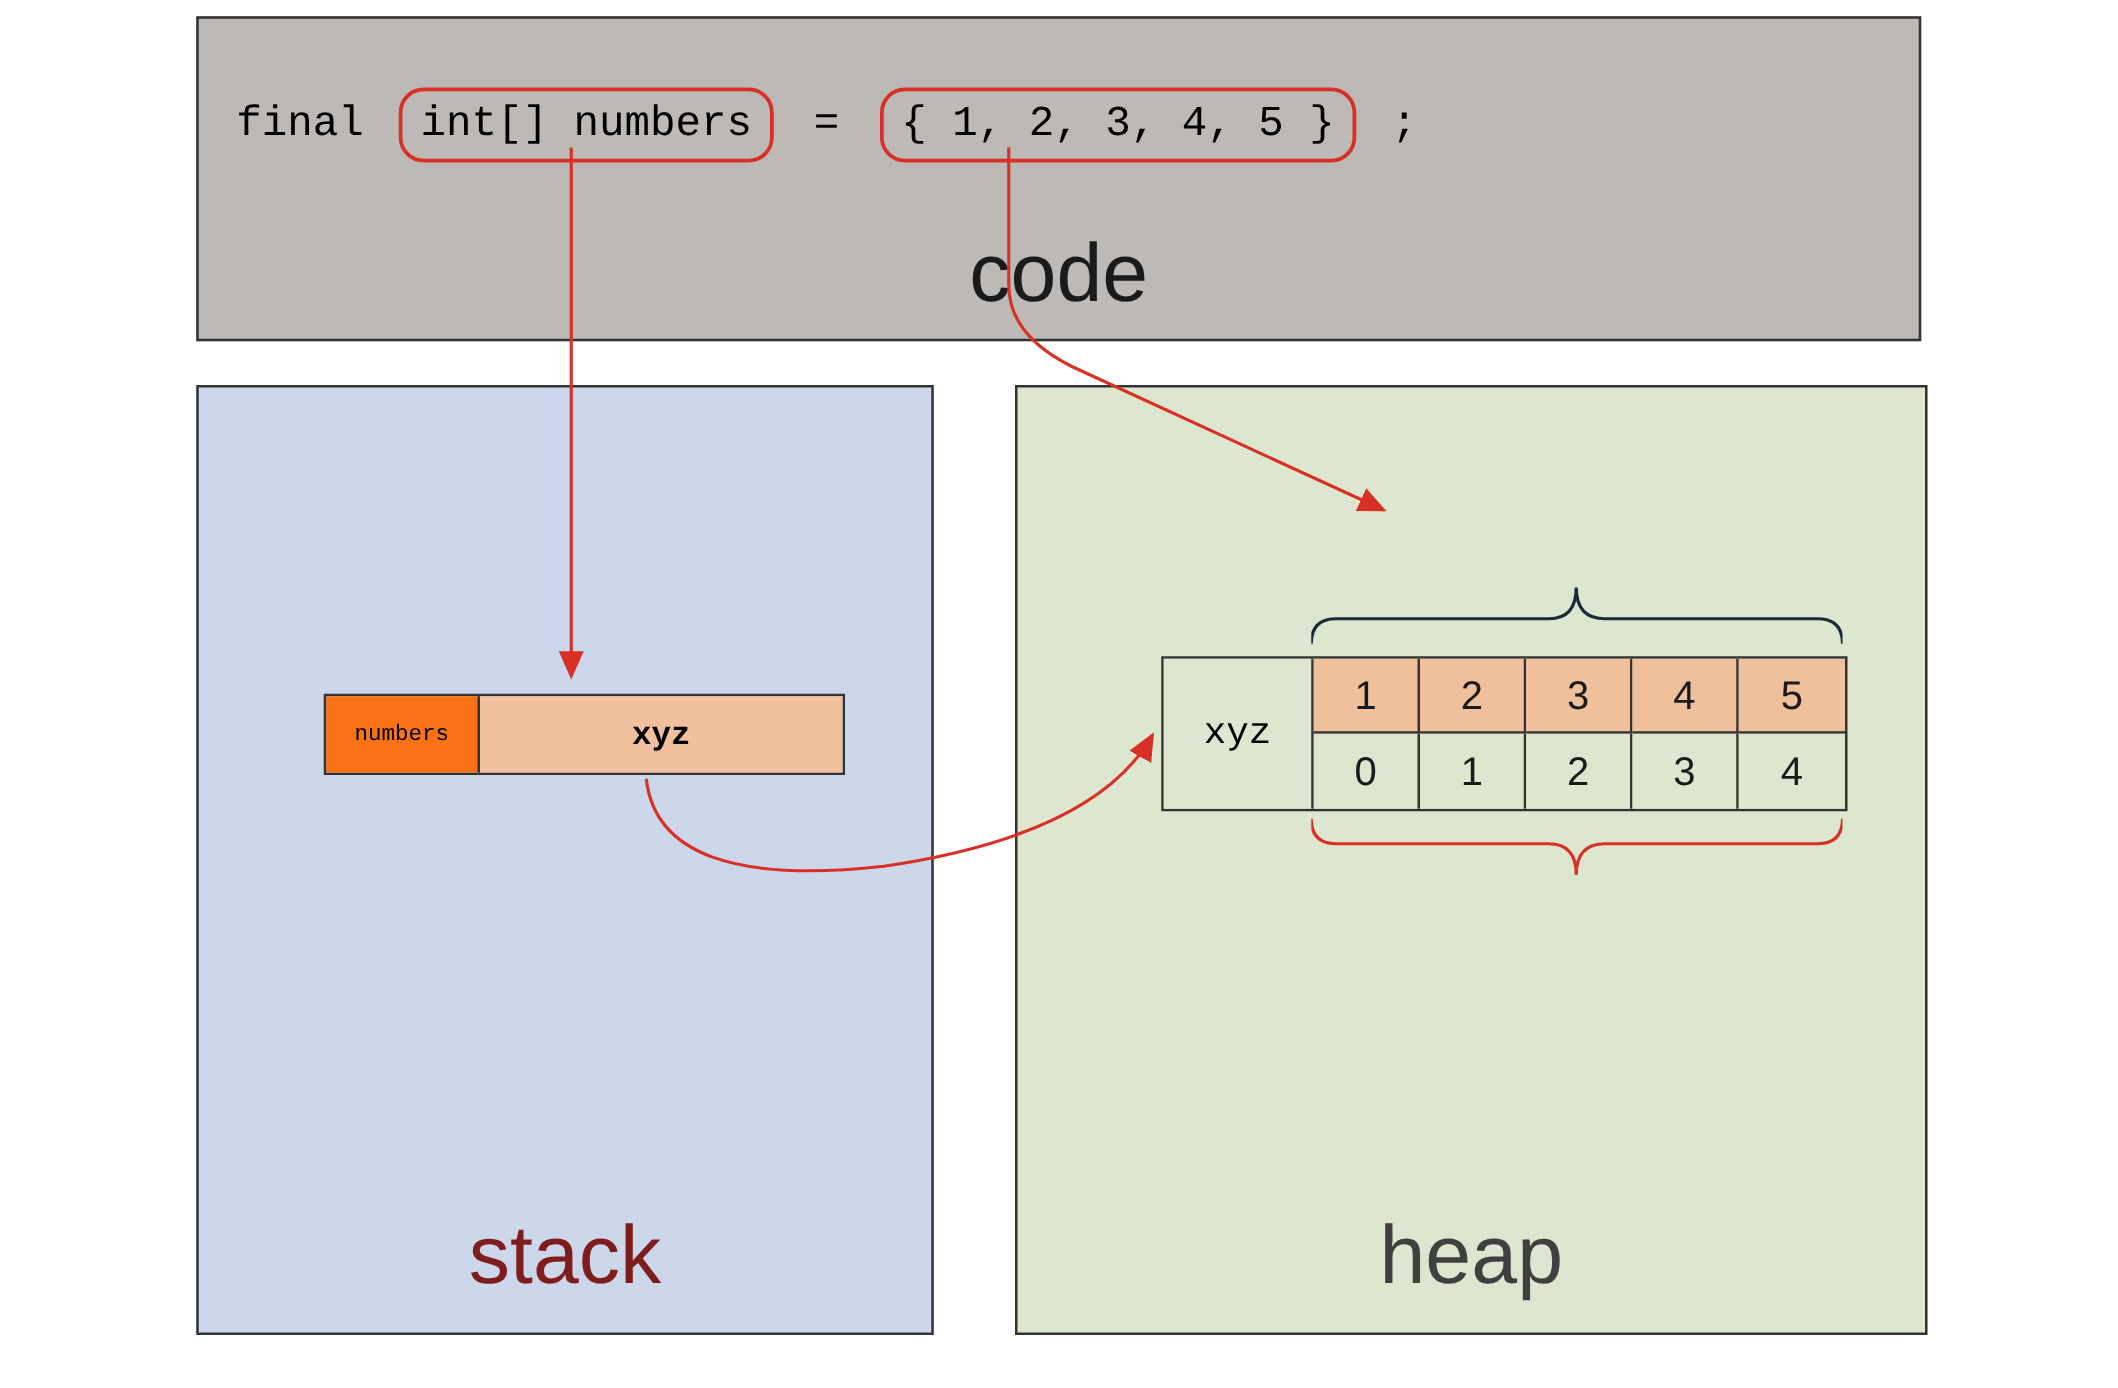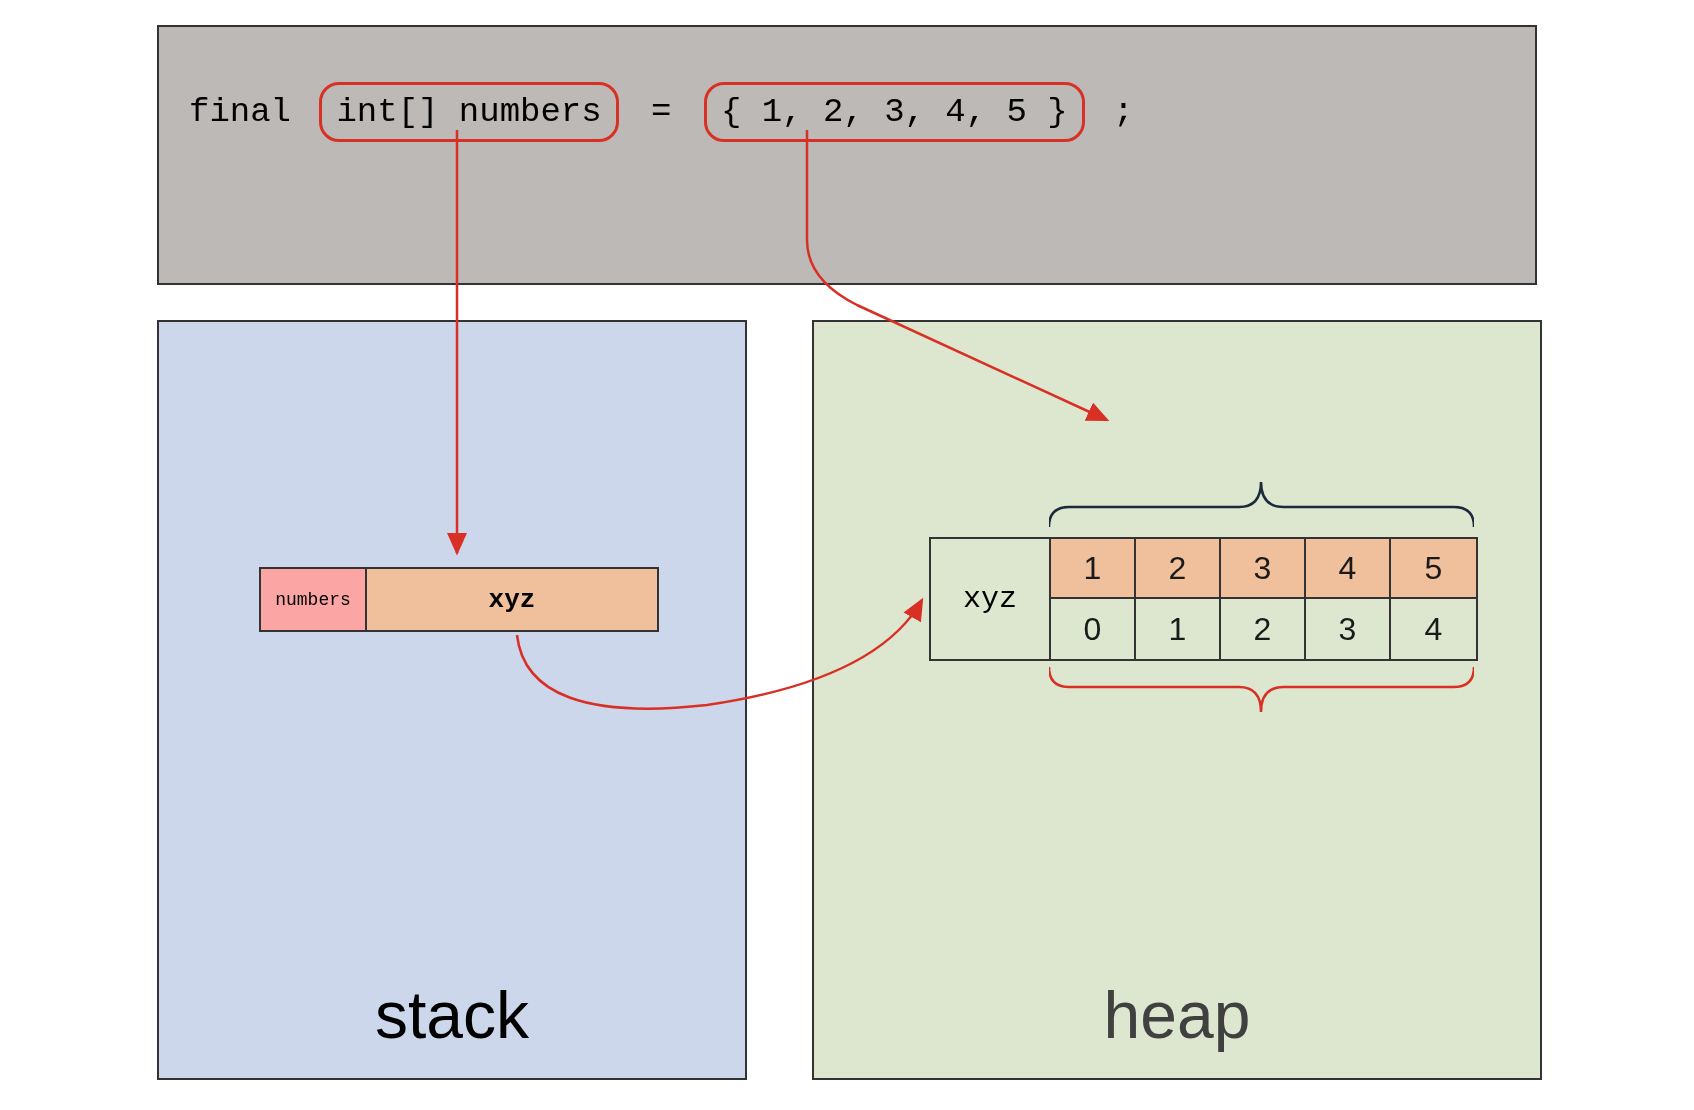--- a/index.html
+++ b/index.html
@@ -11,21 +11,21 @@
       font-family: 'Segoe UI', Arial, sans-serif;
       background: #fff;
       width: 1694px;
       height: 1110px;
       position: relative;
     }
     .container {
       position: relative;
       width: 1380px;
       height: 1060px;
-      margin: 25px auto;
+      margin: 13px auto;
       padding-left: 44px;
     }
     .code-panel {
       position: absolute;
       top: 0;
       left: 0;
       width: 1380px;
       height: 260px;
       background: #bcb9b6;
       border: 2px solid #333;
@@ -80,35 +80,35 @@
       height: 760px;
       background: #cdd7eb;
       border: 2px solid #333;
     }
     .stack-label {
       position: absolute;
       bottom: 25px;
       left: 50%;
       transform: translateX(-50%);
       font-size: 66px;
-      color: #000000;
+      color: #7f1d1d;
       font-weight: 400;
     }
     .stack-entry {
       position: absolute;
       top: 245px;
       left: 100px;
       height: 65px;
       display: flex;
       border: 2px solid #333;
     }
     .stack-var-name {
-      width: 106px;
+      width: 123px;
       height: 100%;
-      background: #fca5a5;
+      background: #f97316;
       border-right: 2px solid #333;
       display: flex;
       align-items: center;
       justify-content: center;
       font-family: 'Courier New', monospace;
       font-size: 18px;
     }
     .stack-var-value {
       width: 290px;
       height: 100%;
@@ -226,20 +226,21 @@
 <div class="container">
 
   <div class="code-panel">
     <div class="code-line">
       <span class="code-final">final</span>
       <span class="code-typevar">int[] numbers</span>
       <span class="code-equals">=</span>
       <span class="code-initializer">{ 1, 2, 3, 4, 5 }</span>
       <span class="code-semicolon">;</span>
     </div>
+    <div class="code-label">code</div>
   </div>
 
   <div class="stack-panel">
     <div class="stack-entry">
       <div class="stack-var-name">numbers</div>
       <div class="stack-var-value">xyz</div>
     </div>
     <div class="stack-label">stack</div>
   </div>
 

